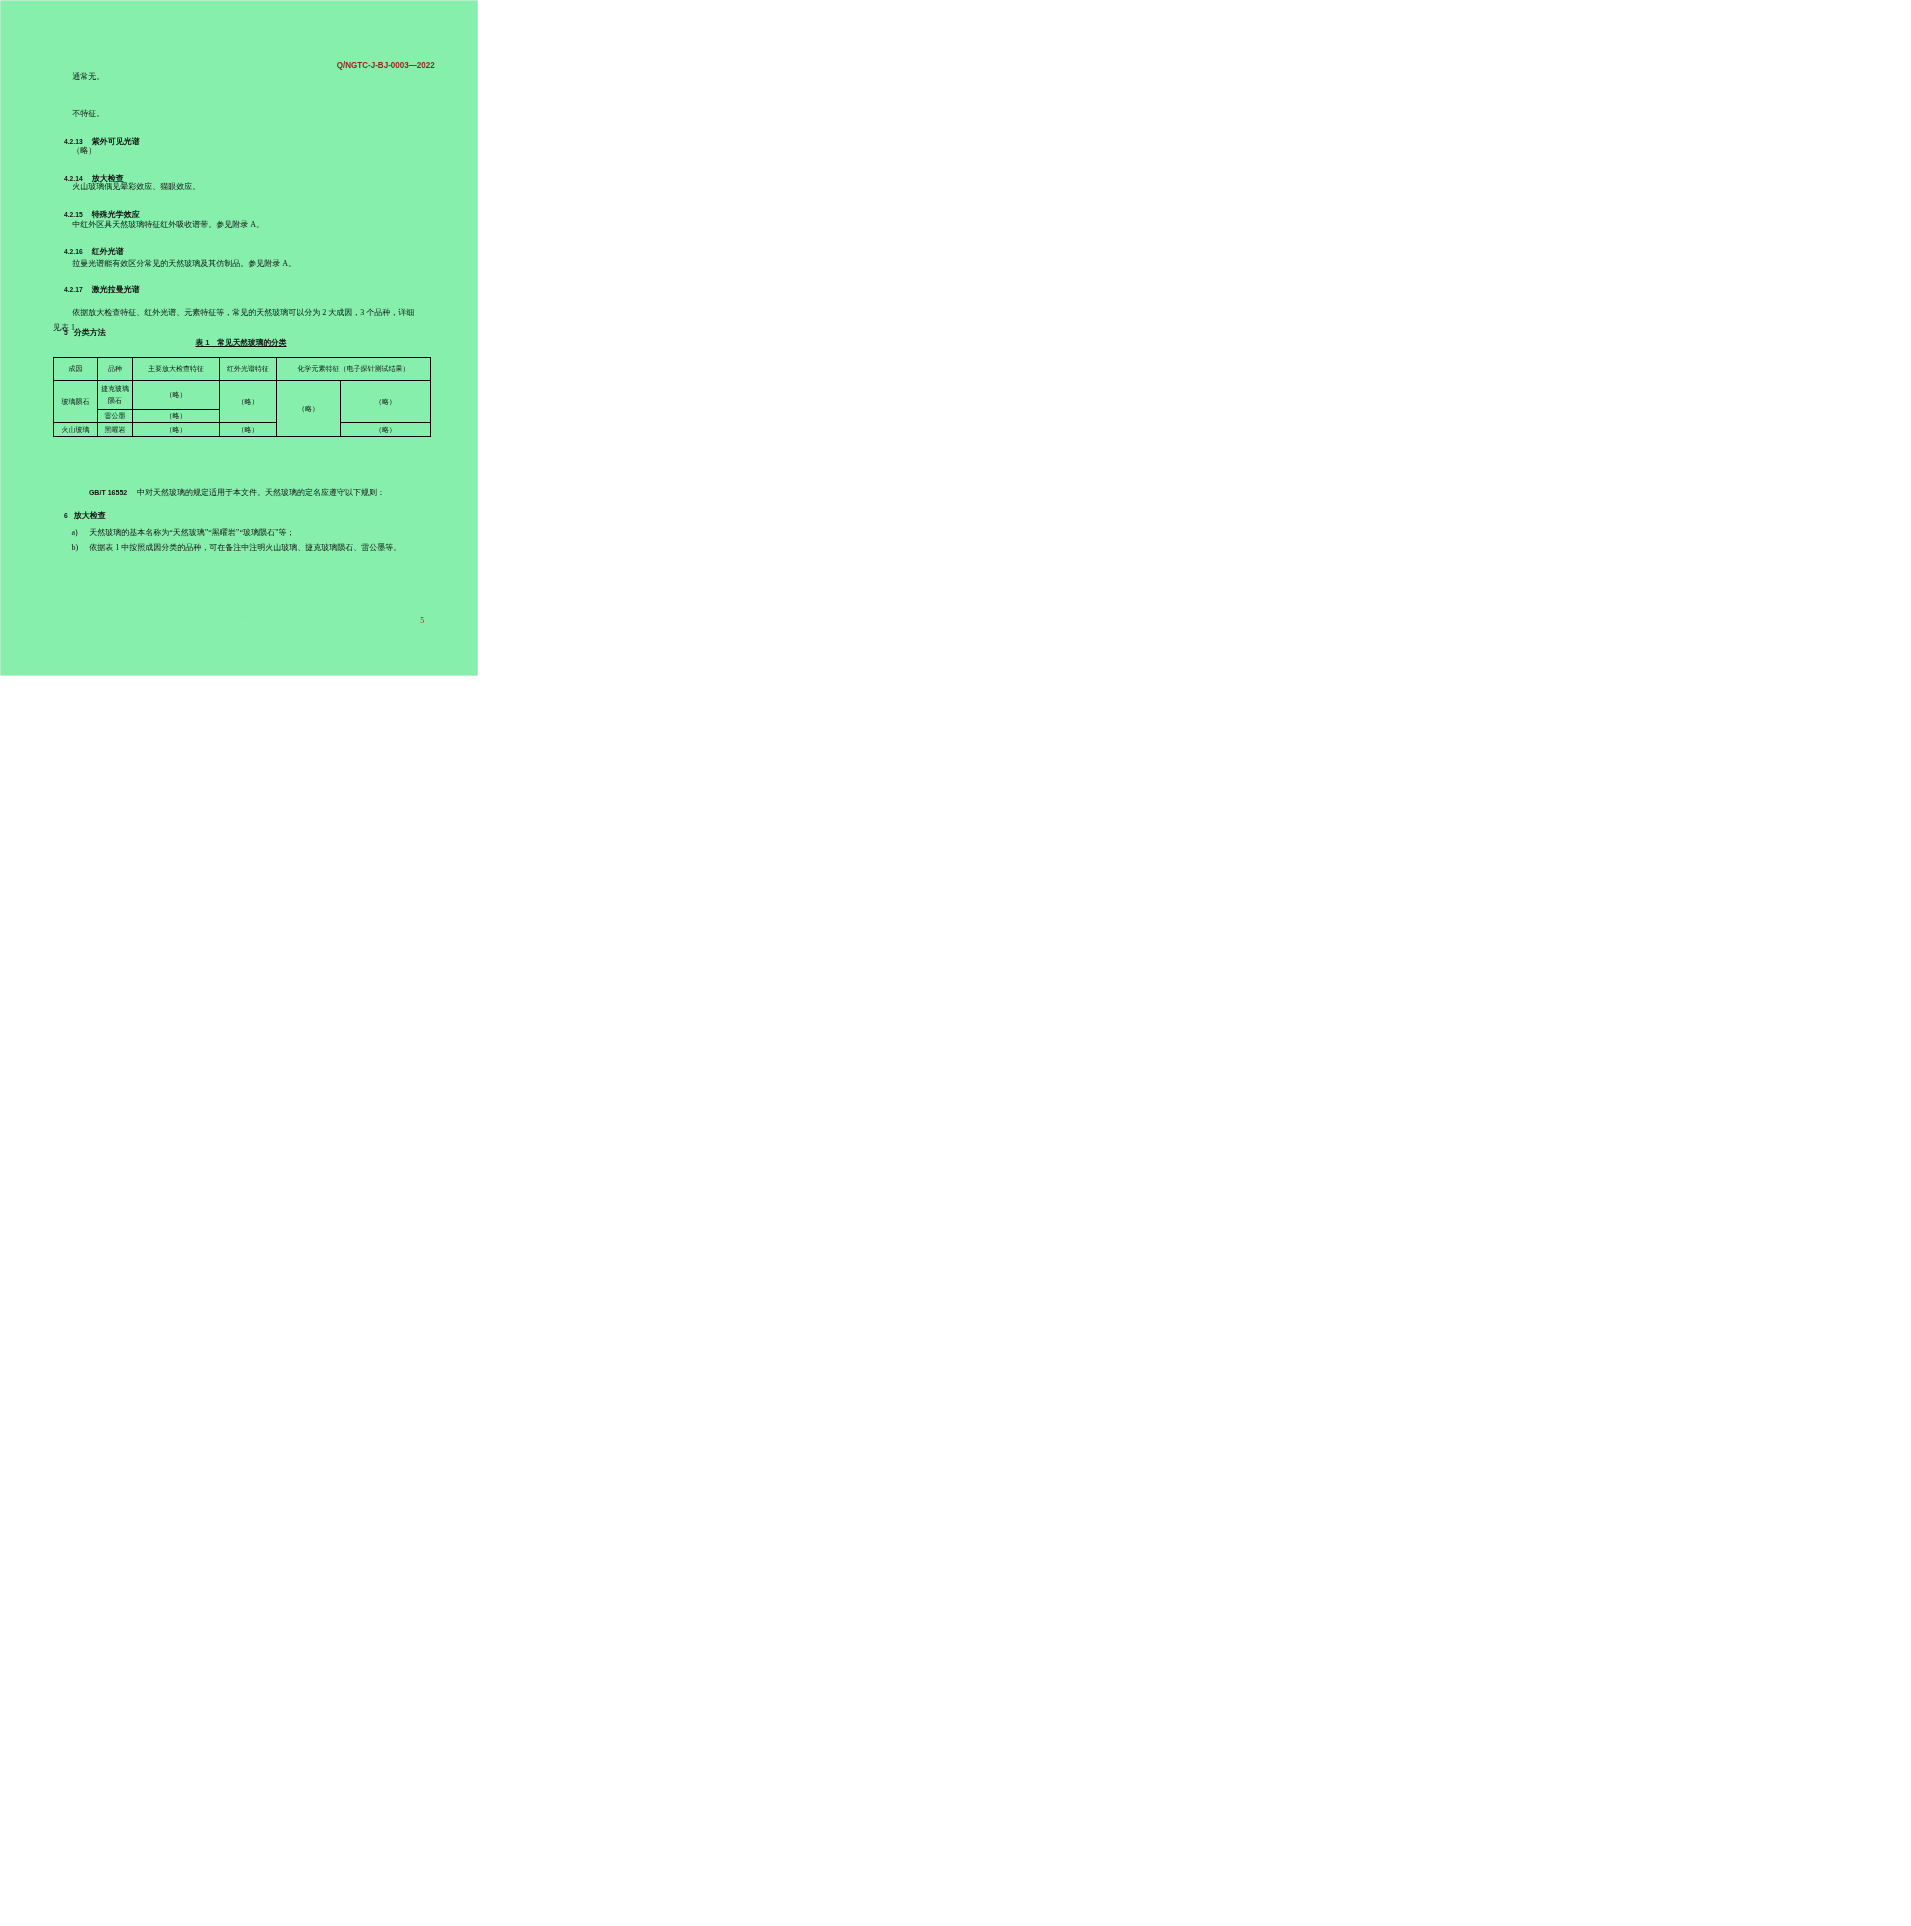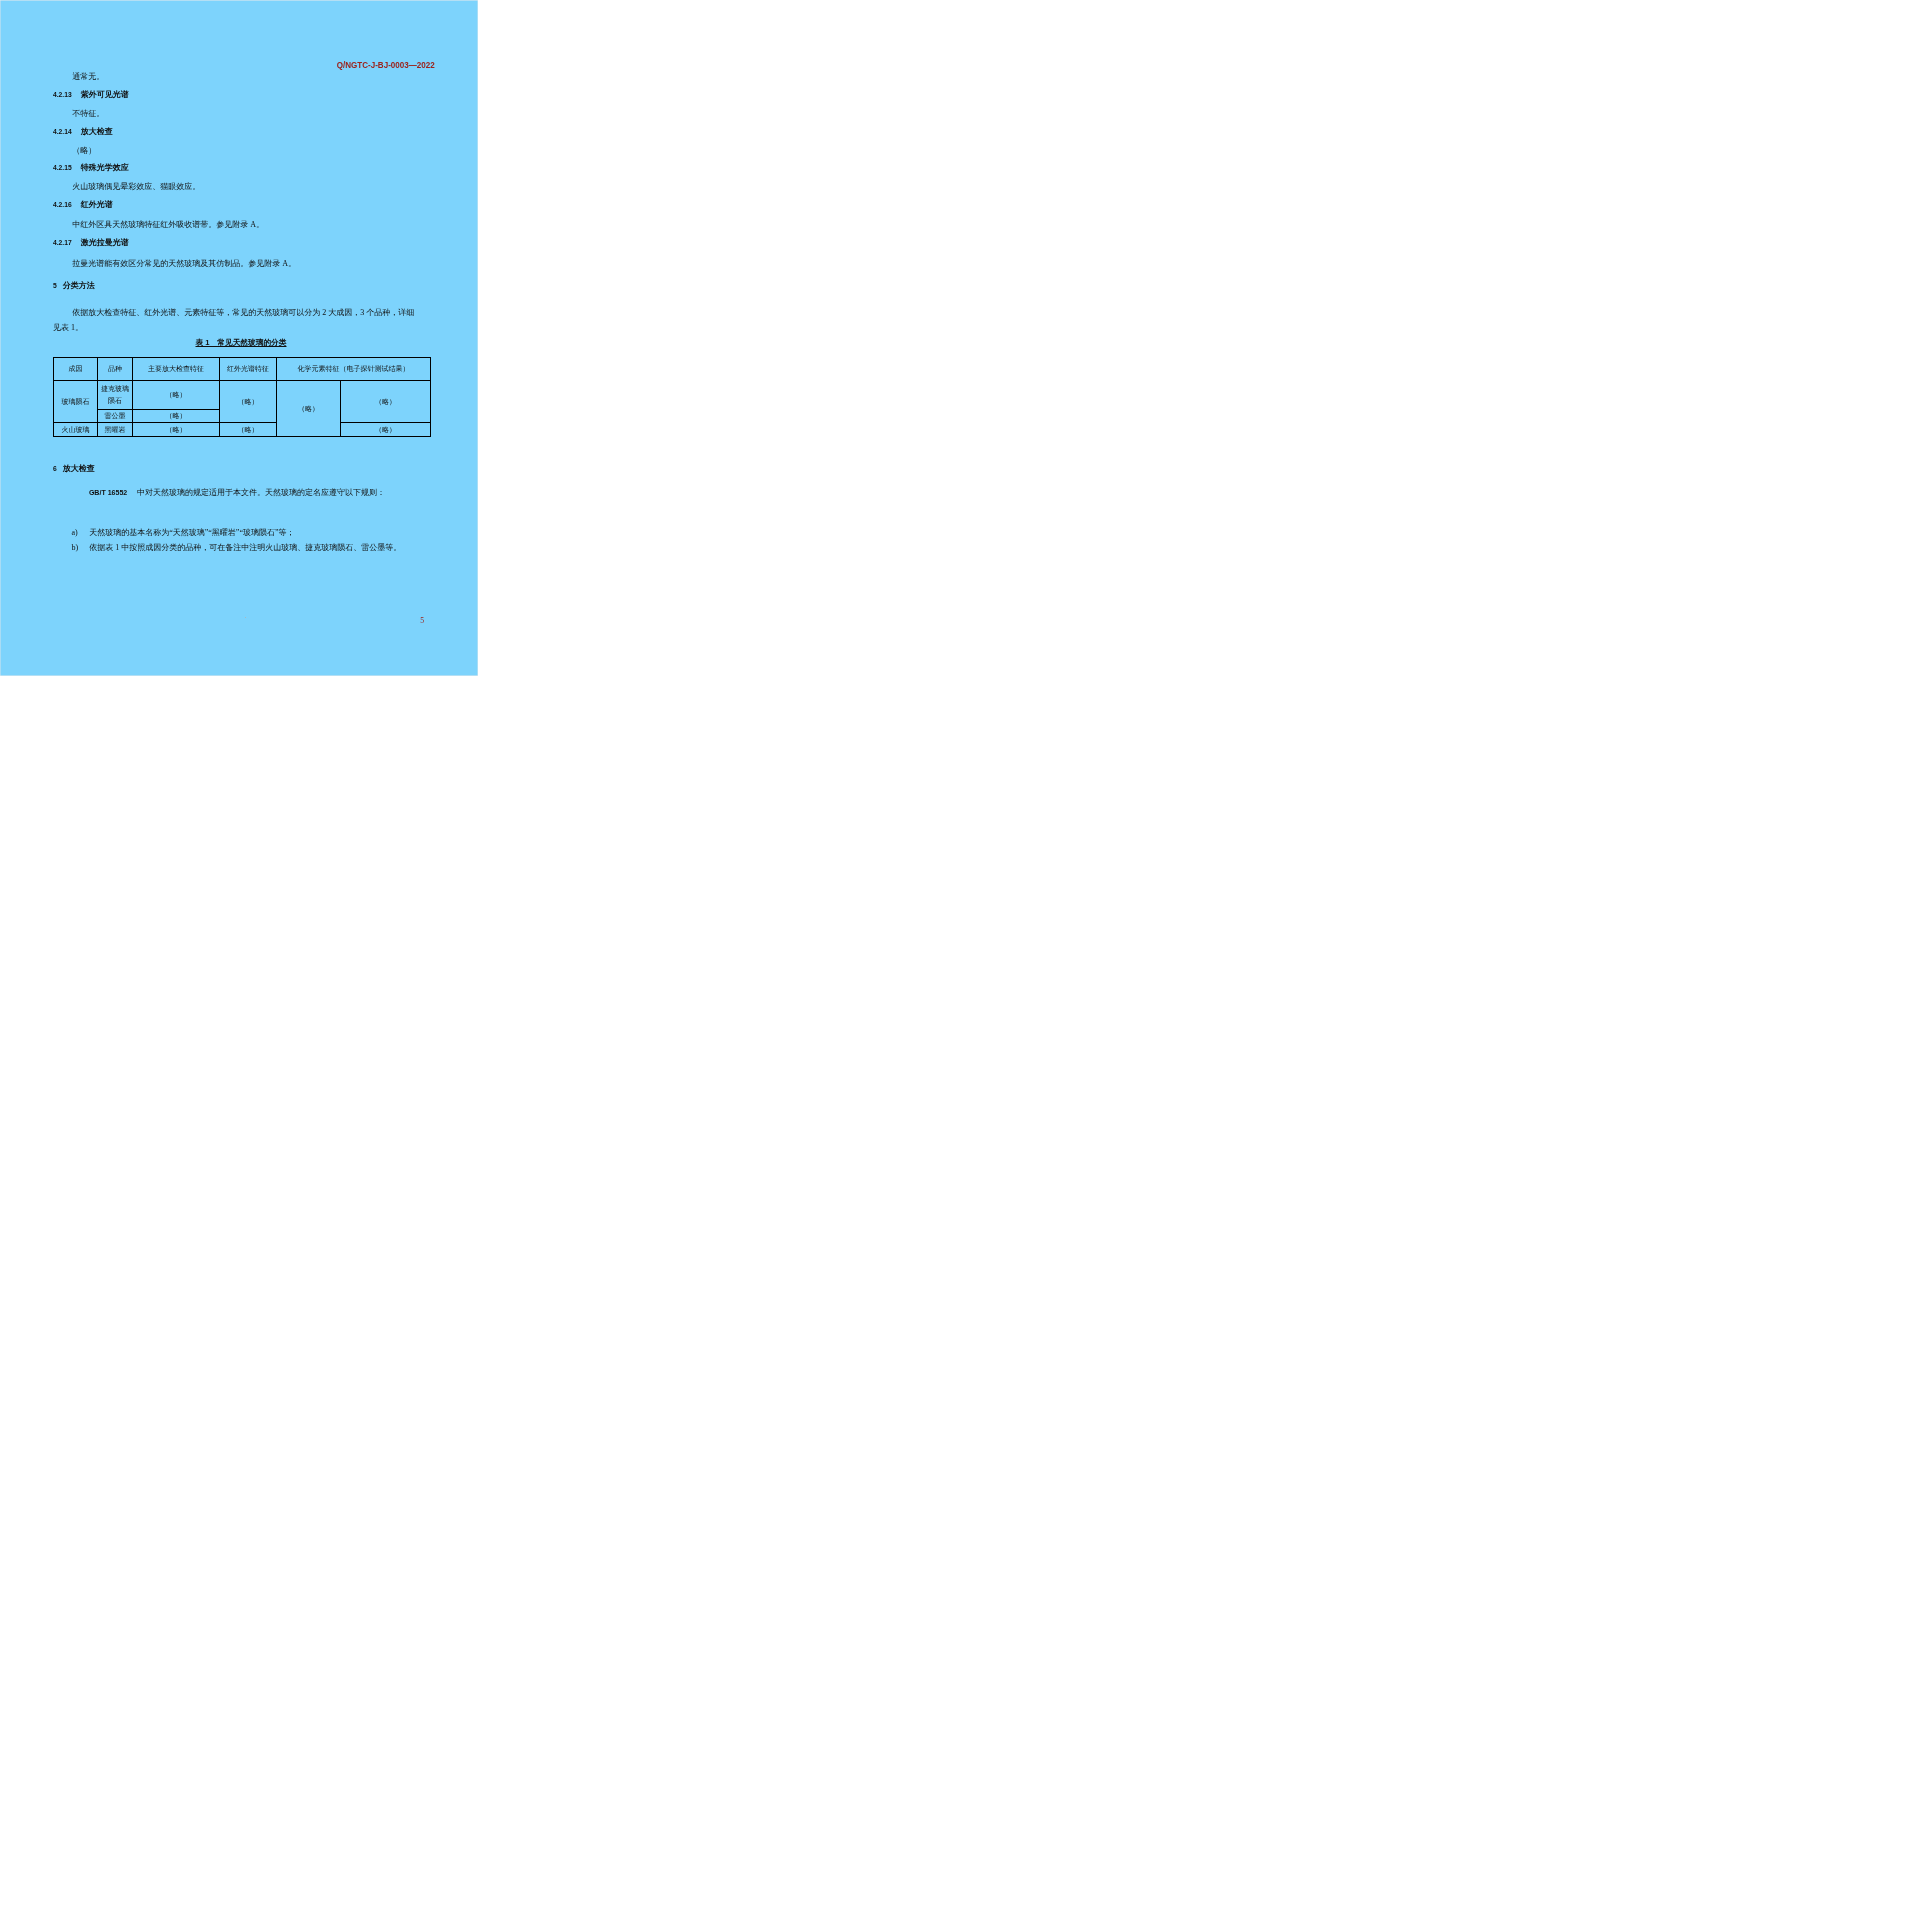--- a/index.html
+++ b/index.html
@@ -1,17 +1,17 @@
 <!DOCTYPE html>
 <html style="--accent: #9B231C;font-size:6.2px"><head>
 <meta charset="utf-8">
 <style>
   html,body{margin:0;padding:0;background:#fff;}
   .page{
-    position:relative;width:478px;height:676px;background:#7dd3fc;
+    position:relative;width:478px;height:676px;background:#86efac;
     font-family:"Liberation Serif","DejaVu Serif",serif;color:#111;
     box-shadow:inset 0 0 0 0.4px #ececec;overflow:hidden;
   }
   .cond{
     display:inline-block;
     font-family:"Liberation Sans","DejaVu Sans",sans-serif;
     font-weight:700;
     transform:scaleX(.84);transform-origin:0 50%;
   }
   .hdr{
@@ -21,23 +21,23 @@
   .hdr .cond{transform-origin:100% 50%;}
   .para{
     position:absolute;left:53px;width:379px;
     font-size:8px;line-height:14.6px;text-indent:2.4em;
   }
   .para.noindent{text-indent:0;}
   .pline{display:block;}
   .pline.first{text-indent:2.4em;}
   .pline.cont{text-indent:0;}
   .heading{
-    position:absolute;left:53px;width:379px;
+    position:absolute;left:64px;width:379px;
     font-family:"Liberation Sans","DejaVu Sans",sans-serif;
-    font-weight:700;font-size:8px;line-height:11.6px;
+    font-weight:700;font-size:8px;line-height:11.6px;margin-top:47px;
   }
   .heading .hnum{margin-right:5.4px;}
   .gbt{
     display:inline-block;
     font-family:"Liberation Sans","DejaVu Sans",sans-serif;
     font-weight:700;transform:scaleX(.88);transform-origin:0 50%;
   }
   .list-item{position:absolute;left:53px;width:385px;font-size:8px;line-height:14.6px;margin-top:26px;}
   .li-label{display:inline-block;margin-left:18.5px;width:17.7px;}
   .table-caption{

